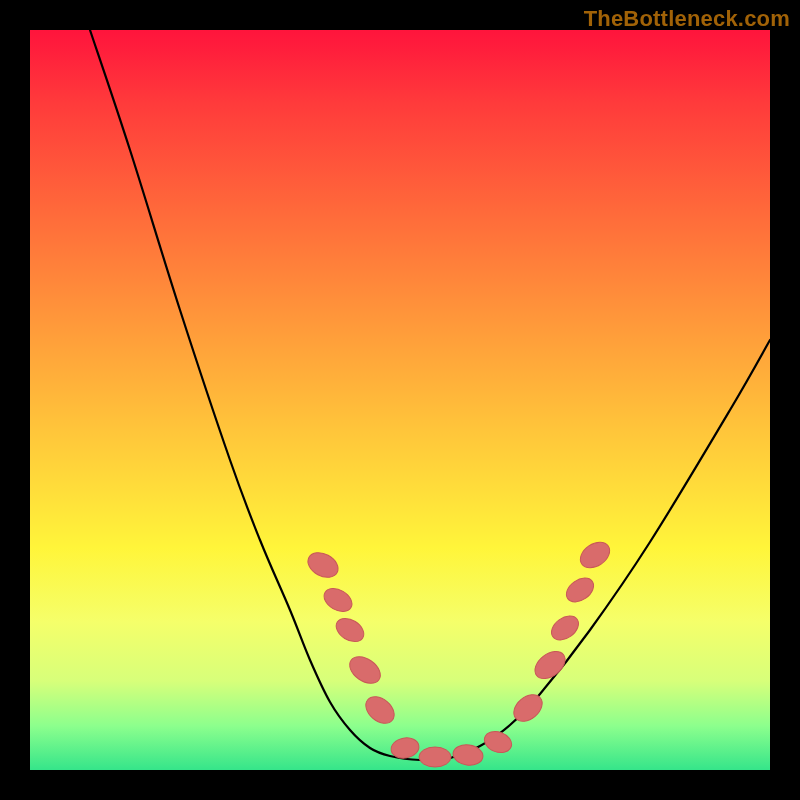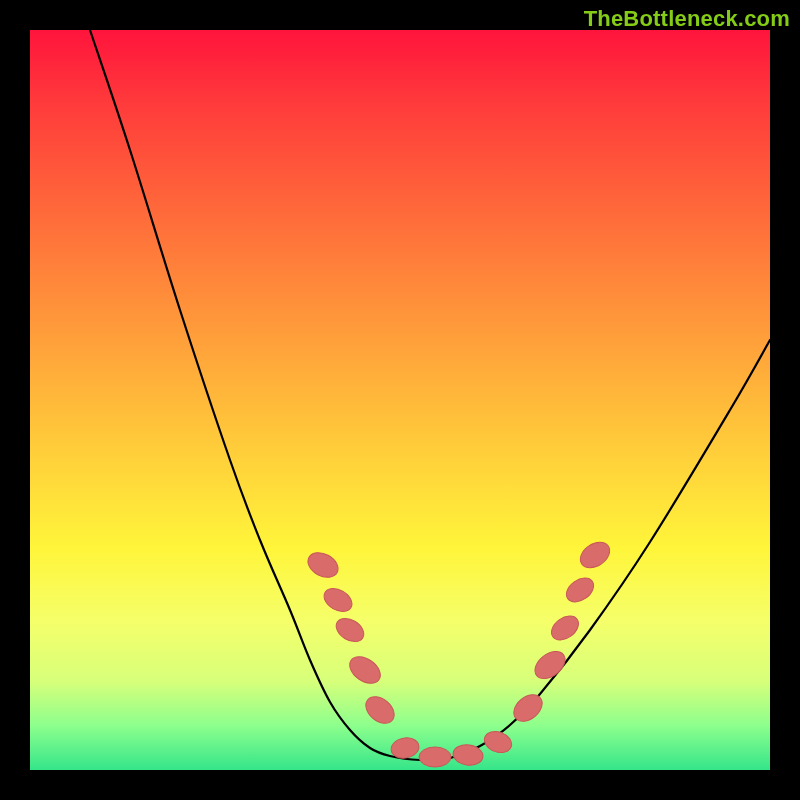--- a/index.html
+++ b/index.html
@@ -28,21 +28,21 @@
       #8dff8d 94%,
       #35e58a 100%);
   }
   .watermark {
     position: absolute;
     top: 6px;
     right: 10px;
     font-family: Arial, Helvetica, sans-serif;
     font-size: 22px;
     font-weight: bold;
-    color: #84cc16;
+    color: #a16207;
     letter-spacing: 0.2px;
     user-select: none;
   }
   svg.curve {
     position: absolute;
     left: 0; top: 0;
     width: 740px;
     height: 740px;
     overflow: visible;
   }

